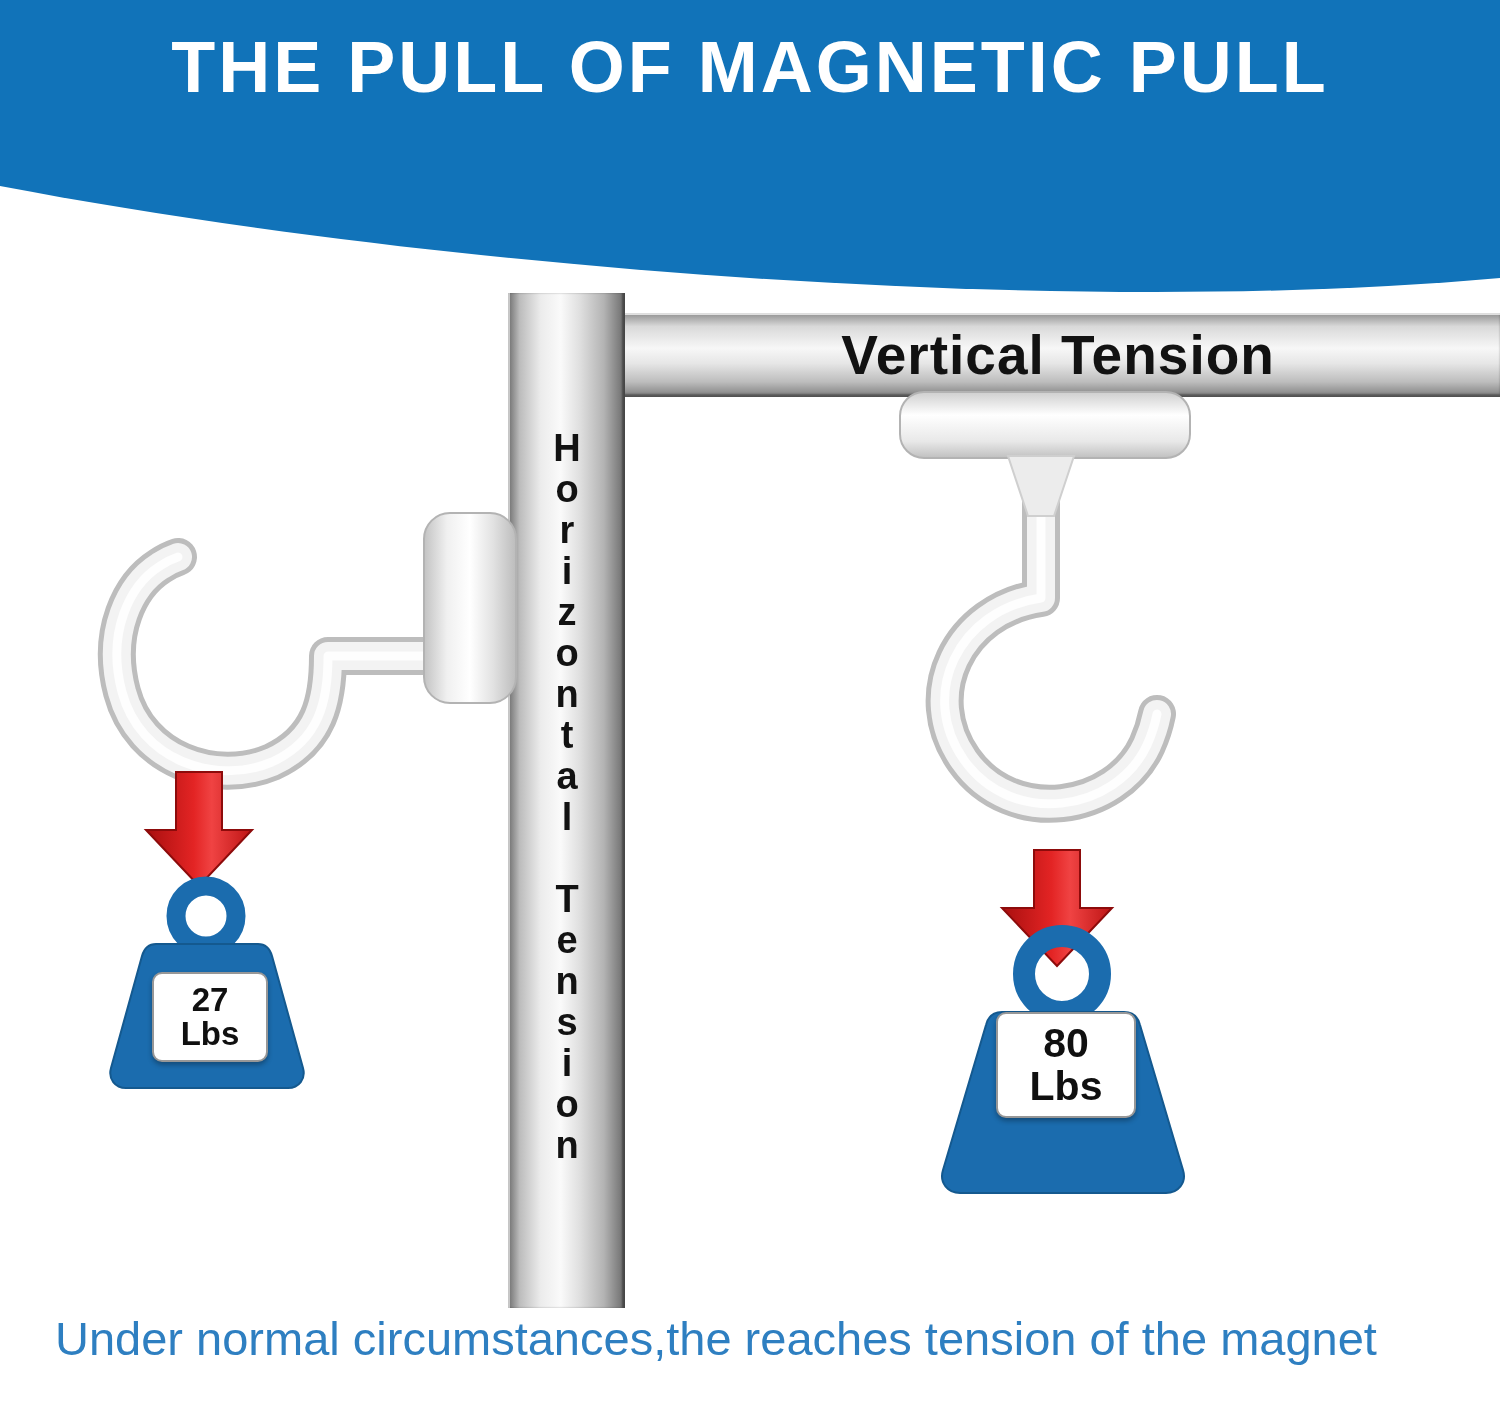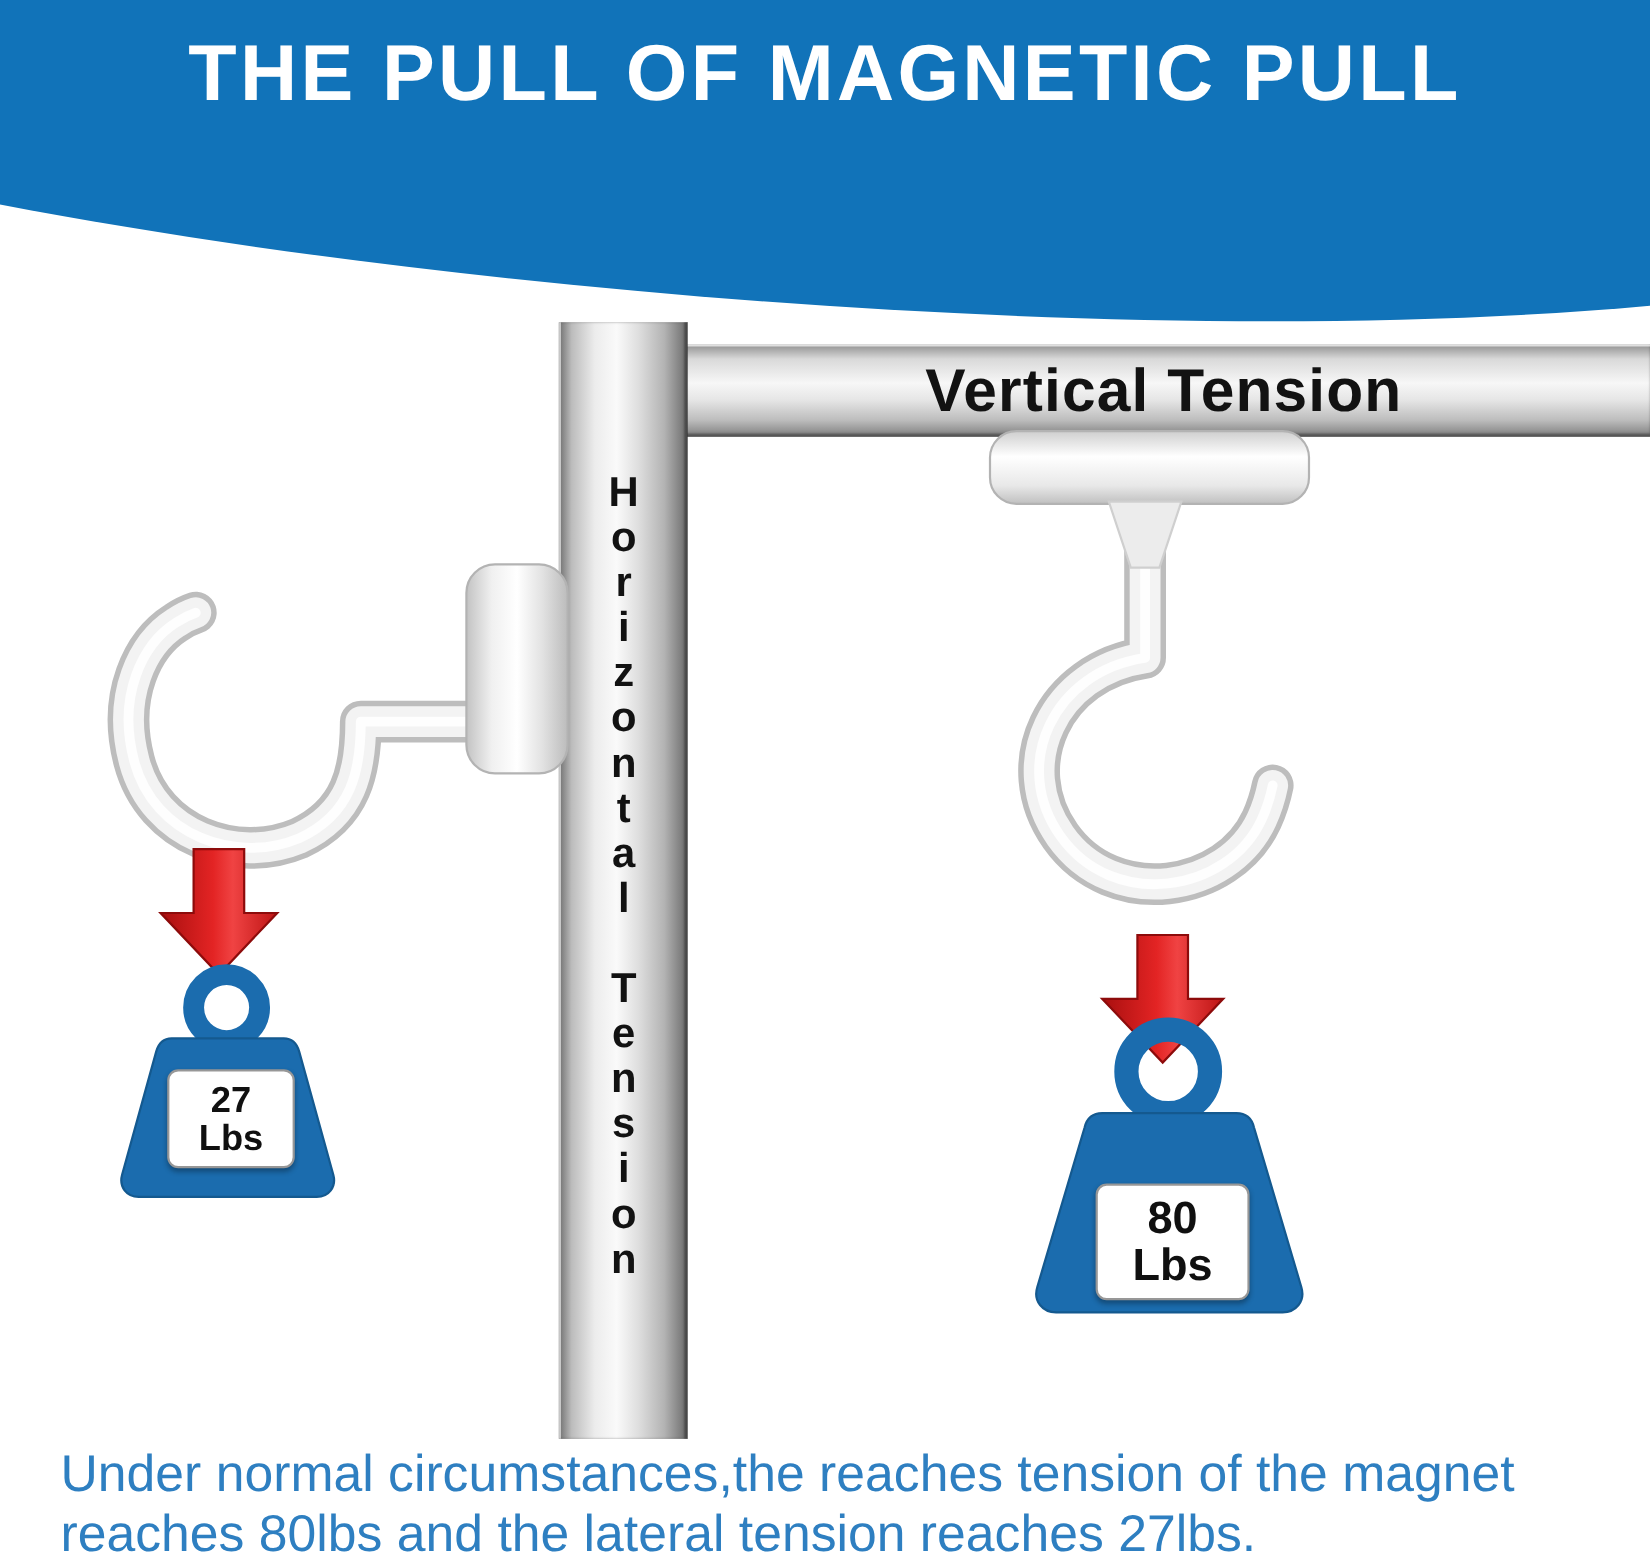--- a/index.html
+++ b/index.html
@@ -39,21 +39,21 @@
   }
   .overlay-svg{left:0;top:0;}
   
   .weight-label{
     background:#ffffff;border:2px solid #979797;border-radius:10px;
     box-shadow:0 3px 5px rgba(0,0,0,.3);
     display:flex;flex-direction:column;align-items:center;justify-content:center;
     color:#101010;font-weight:bold;line-height:1.04;
   }
   .weight-label.left{left:152px;top:972px;width:112px;height:86px;font-size:33px;}
-  .weight-label.right{left:996px;top:1076px;width:136px;height:102px;font-size:41px;}
+  .weight-label.right{left:996px;top:1012px;width:136px;height:102px;font-size:41px;}
   
   .caption{
     left:55px;top:1312px;width:1420px;
     color:#2e7fc1;font-size:47px;font-weight:400;line-height:1.17;
     white-space:nowrap;
   }
 </style>
 </head>
 <body>
 
@@ -129,16 +129,15 @@
     <span>27</span>
     <span>Lbs</span>
   </div>
   <div class="abs weight-label right">
     <span>80</span>
     <span>Lbs</span>
   </div>
 
   <div class="abs caption">
     <div>Under normal circumstances,the reaches tension of the magnet</div>
-    <div>reaches 80lbs and the lateral tension reaches 27lbs.</div>
   </div>
 
 </div>
 
 </body></html>

